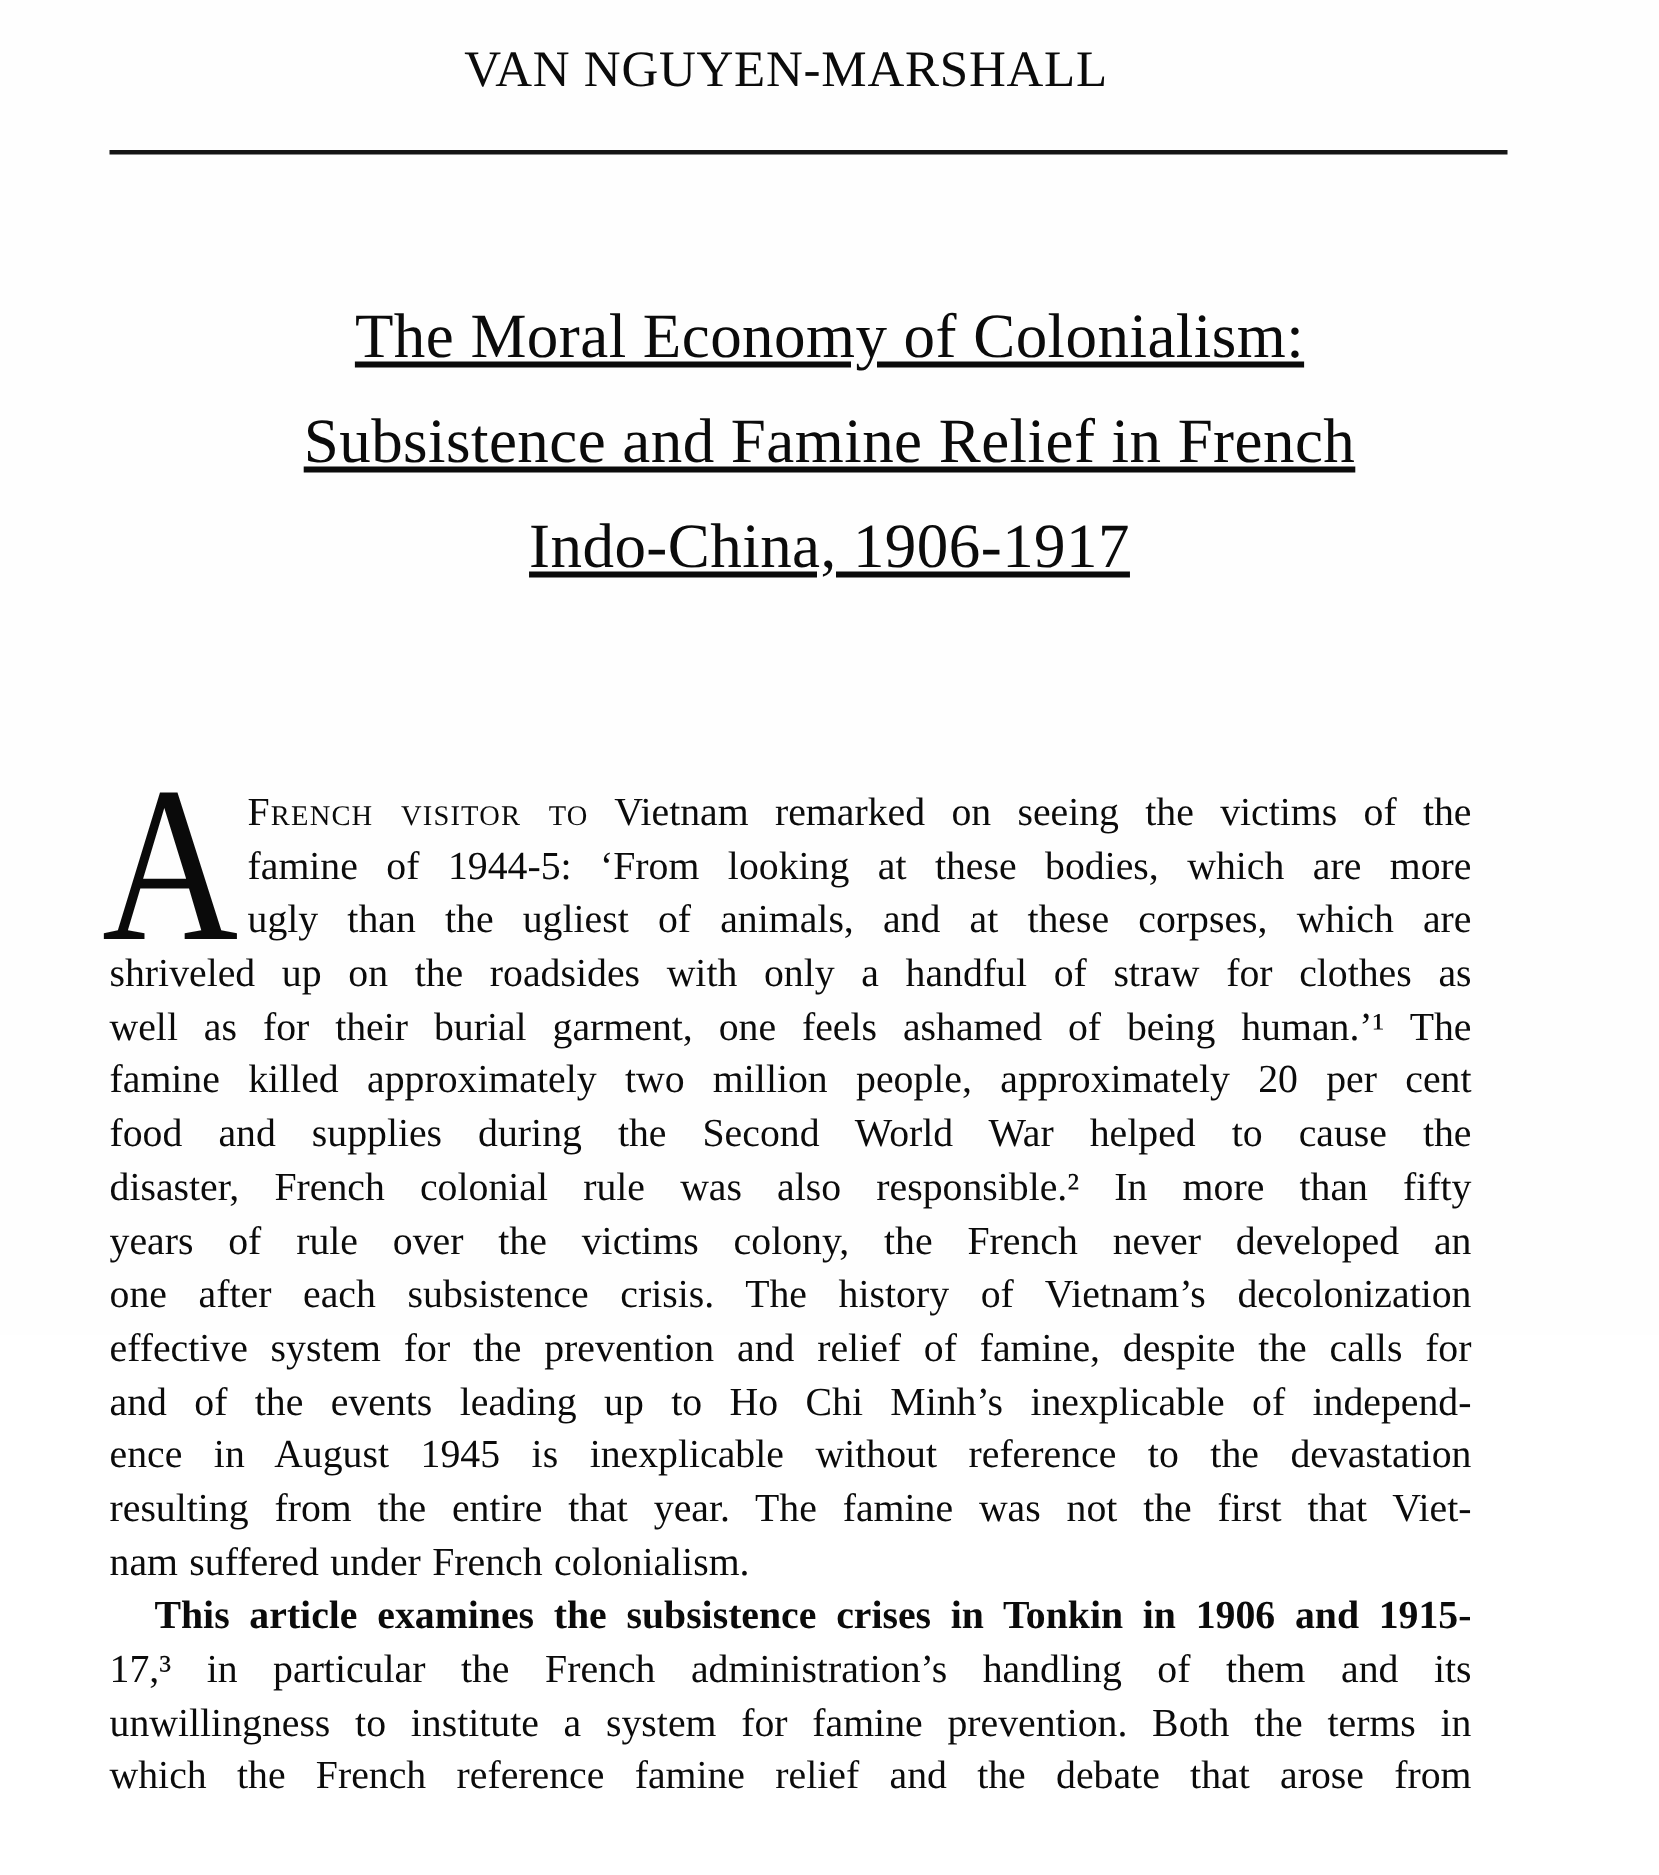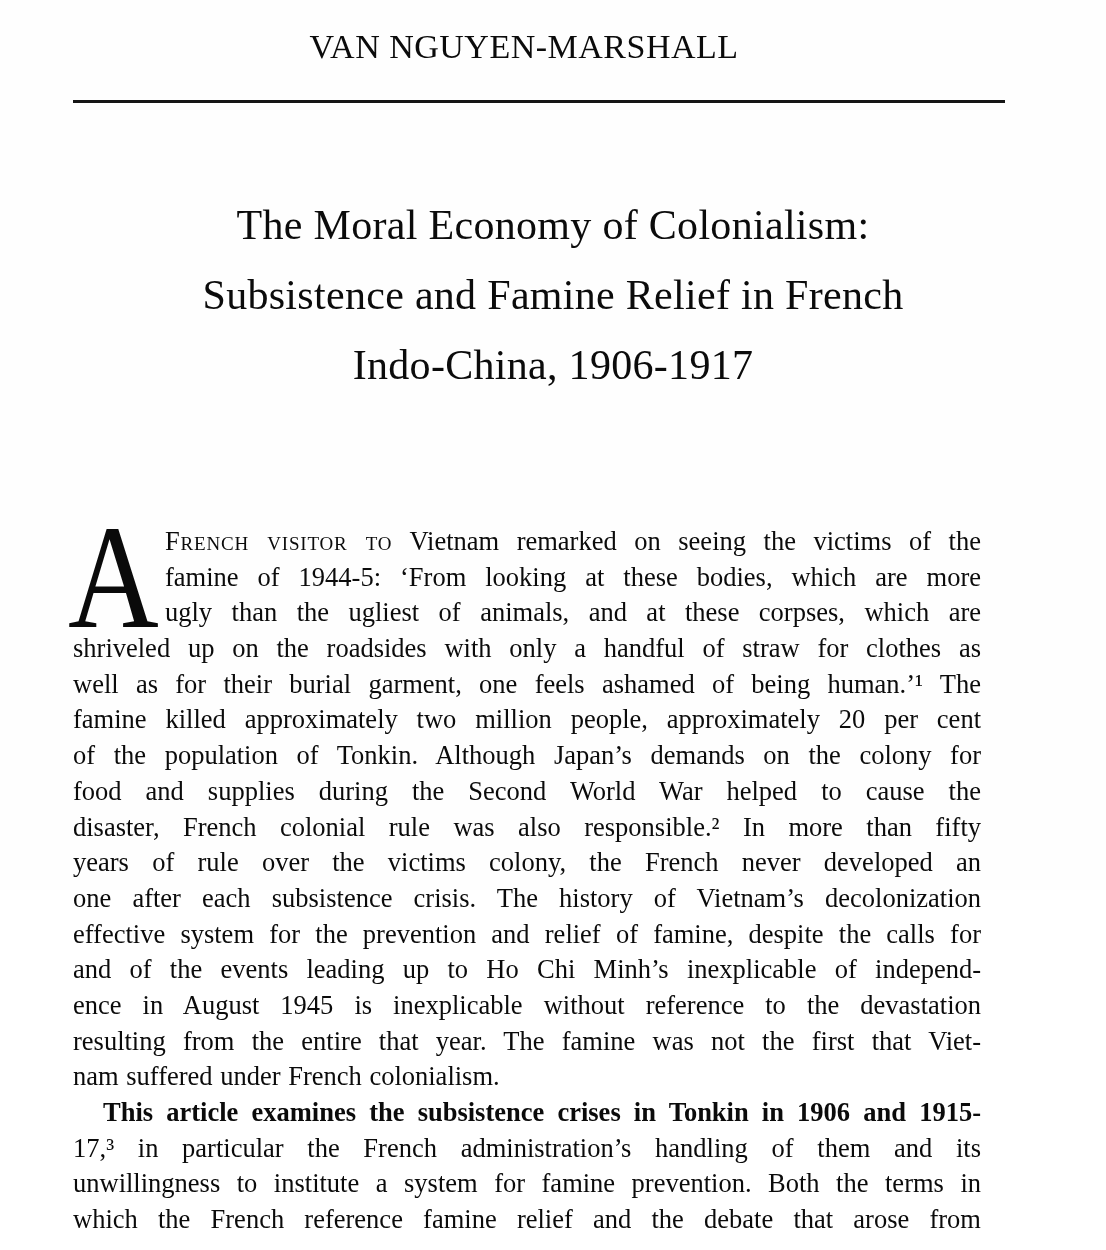--- a/index.html
+++ b/index.html
@@ -47,21 +47,21 @@
     top: 190px;
     left: 0;
     width: 1106px;
     margin: 0;
     font-size: 42px;
     font-weight: normal;
     text-align: center;
     line-height: 70px;
     letter-spacing: 0.3px;
   }
-  .title-line { white-space: nowrap; }
+  .title-line { white-space: nowrap; text-decoration: underline; }
   
   .article-body {
     position: absolute;
     top: 524px;
     left: 73px;
     width: 908px;
     font-size: 26.5px;
     line-height: 35.7px;
   }
   .line {
@@ -110,21 +110,20 @@
 
   <div class="article-body">
     <span class="drop-cap">A</span>
     <div>
         <div class="line dc"><span class="sc">French visitor to</span> Vietnam remarked on seeing the victims of the</div>
         <div class="line dc">famine of 1944-5: ‘From looking at these bodies, which are more</div>
         <div class="line dc">ugly than the ugliest of animals, and at these corpses, which are</div>
         <div class="line">shriveled up on the roadsides with only a handful of straw for clothes as</div>
         <div class="line">well as for their burial garment, one feels ashamed of being human.’¹ The</div>
         <div class="line">famine killed approximately two million people, approximately 20 per cent</div>
-        <div class="line">of the population of Tonkin. Although Japan’s demands on the colony for</div>
         <div class="line">food and supplies during the Second World War helped to cause the</div>
         <div class="line">disaster, French colonial rule was also responsible.² In more than fifty</div>
         <div class="line">years of rule over the victims colony, the French never developed an</div>
         <div class="line">one after each subsistence crisis. The history of Vietnam’s decolonization</div>
         <div class="line">effective system for the prevention and relief of famine, despite the calls for</div>
         <div class="line">and of the events leading up to Ho Chi Minh’s inexplicable of independ-</div>
         <div class="line">ence in August 1945 is inexplicable without reference to the devastation</div>
         <div class="line">resulting from the entire that year. The famine was not the first that Viet-</div>
         <div class="line endpara">nam suffered under French colonialism.</div>
         <div class="line pindent">This article examines the subsistence crises in Tonkin in 1906 and 1915-</div>

